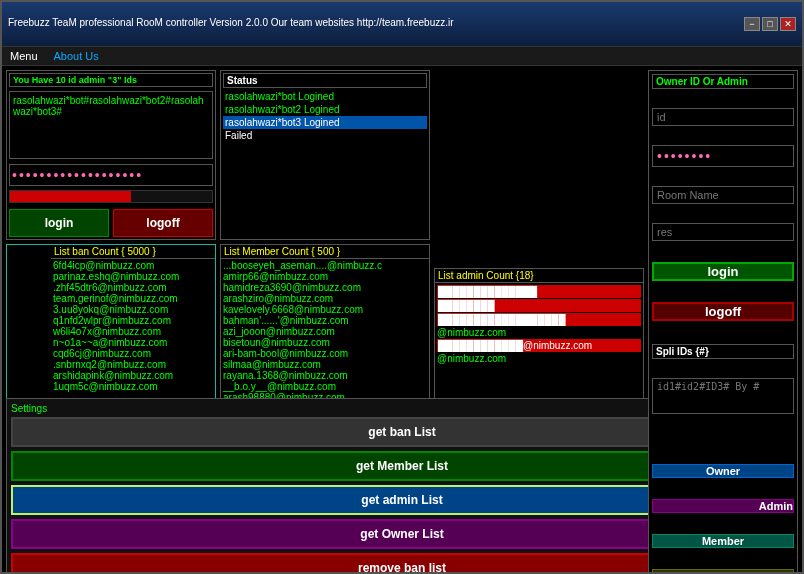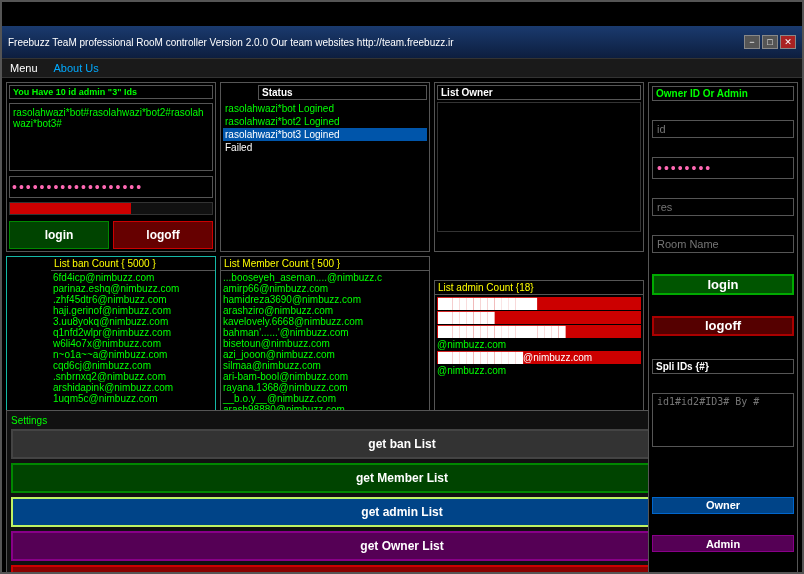--- a/index.html
+++ b/index.html
@@ -9,27 +9,26 @@
       font-family: 'Tahoma', 'Arial', sans-serif;
       font-size: 11px;
       width: 804px;
       height: 574px;
       overflow: hidden;
       border: 2px solid #555;
     }
     .title-bar {
       background: linear-gradient(to bottom, #1a3a6e, #0d1e3e);
       color: #fff;
-      padding: 9px 6px;
-      display: flex;
-      align-items: center;
+      padding: 15px 6px;
+      display: flex;
+      align-items: flex-start;
       justify-content: space-between;
       font-size: 11px;
       border-bottom: 1px solid #333;
-      margin-top: 24px;
     }
     .title-bar-controls { display: flex; gap: 2px; }
     .title-bar-btn {
       background: #555;
       color: #fff;
       border: 1px solid #888;
       width: 16px;
       height: 14px;
       font-size: 9px;
       cursor: pointer;
@@ -209,20 +208,21 @@
     .btn-admin {
       background: #550055;
       border: 1px solid #880088;
       color: #fff;
       width: 100%;
       height: 26px;
       cursor: pointer;
       font-size: 11px;
       font-weight: bold;
       margin-top: 2px;
+      text-align: right;
     }
     .btn-member {
       background: #005544;
       border: 1px solid #008866;
       color: #fff;
       width: 100%;
       height: 26px;
       cursor: pointer;
       font-size: 11px;
       font-weight: bold;
@@ -337,83 +337,80 @@
     <div style="height:14px;background:#111;border:1px solid #333;margin-top:2px;">
       <div style="height:100%;background:#cc0000;width:60%;"></div>
     </div>
     <div class="login-buttons">
       <button class="btn-login">login</button>
       <button class="btn-logoff">logoff</button>
     </div>
   </div>
 
   <div class="panel" style="grid-column:2;grid-row:1;">
-    <div class="panel-title panel-title-white" style="border:1px solid #555;padding:1px 3px;margin-left:35px;">Status</div>
+    <div class="panel-title panel-title-white" style="border:1px solid #555;padding:1px 3px;">Status</div>
     <ul class="status-list scrollable">
       <li class="status-item">rasolahwazi*bot   Logined</li>
       <li class="status-item">rasolahwazi*bot2  Logined</li>
       <li class="status-item selected">rasolahwazi*bot3  Logined</li>
       <li class="status-item failed">  Failed</li>
     </ul>
   </div>
 
-  <div class="panel" style="grid-column:3;grid-row:1;">
-    <div class="panel-title panel-title-white" style="border:1px solid #555;padding:1px 3px;">List Owner</div>
-    <div class="list-owner-content" style="height:130px;background:#000;border:1px solid #333;"></div>
-  </div>
 
   <div class="panel owner-admin-panel" style="grid-column:4;grid-row:1/4;display:flex;flex-direction:column;gap:19px;padding:3px;">
     <div class="owner-admin-title">Owner ID Or Admin</div>
     <input class="owner-input" type="text" placeholder="id" style="">
     <input class="owner-input pink" type="password" style="color: rgb(255, 105, 180); font-size: 14px;" value="♥♥♥♥♥♥♥♥" placeholder="♥♥♥♥♥♥♥♥">
+    <input class="owner-input" type="text" placeholder="Room Name" style="">
     <input class="owner-input" type="text" placeholder="res" style="">
-    <input class="owner-input" type="text" placeholder="Room Name" style="">
     <button class="btn-green-lg">login</button>
     <button class="btn-dark-red-lg">logoff</button>
     <div class="split-ids-title">Spli IDs {#}</div>
     <textarea class="split-ids-input scrollable" placeholder="id1#id2#ID3# By #" style=""></textarea>
     <div style="flex:1;min-height:10px;"></div>
     <button class="btn-owner">Owner</button>
     <button class="btn-admin">Admin</button>
+    <button class="btn-member">Member</button>
     <button class="btn-none">None</button>
   </div>
 
   <div class="bottom-panels" style="grid-column:1/4;grid-row:2/4;display:grid;grid-template-columns:1fr 1fr 1fr;gap:4px;">
 
     <div class="list-panel" style="display:flex;flex-direction:column;border:1px solid #14b8a6;padding-left:44px;">
       <div class="list-panel-title">List ban Count { 5000 }</div>
       <div class="list-content scrollable" style="flex:1;">
         <div>6fd4icp@nimbuzz.com</div>
         <div>parinaz.eshq@nimbuzz.com</div>
         <div>.zhf45dtr6@nimbuzz.com</div>
-        <div>haji.gerinof@nimbuzz.com</div>
+        <div>team.gerinof@nimbuzz.com</div>
         <div>3.uu8yokq@nimbuzz.com</div>
         <div>q1nfd2wlpr@nimbuzz.com</div>
         <div>w6li4o7x@nimbuzz.com</div>
         <div>n~o1a~~a@nimbuzz.com</div>
         <div>cqd6cj@nimbuzz.com</div>
         <div>.snbrnxq2@nimbuzz.com</div>
         <div>arshidapink@nimbuzz.com</div>
         <div>1uqm5c@nimbuzz.com</div>
       </div>
     </div>
 
     <div class="list-panel" style="display:flex;flex-direction:column;border:1px solid #555;">
       <div class="list-panel-title">List Member Count { 500 }</div>
       <div class="list-content scrollable" style="flex:1;">
         <div>...booseyeh_aseman....@nimbuzz.c</div>
         <div>amirp66@nimbuzz.com</div>
         <div>hamidreza3690@nimbuzz.com</div>
         <div>arashziro@nimbuzz.com</div>
         <div>kavelovely.6668@nimbuzz.com</div>
         <div>bahman'......'@nimbuzz.com</div>
+        <div>azi_jooon@nimbuzz.com</div>
         <div>bisetoun@nimbuzz.com</div>
-        <div>azi_jooon@nimbuzz.com</div>
+        <div>ari-bam-bool@nimbuzz.com</div>
         <div>silmaa@nimbuzz.com</div>
-        <div>ari-bam-bool@nimbuzz.com</div>
         <div>rayana.1368@nimbuzz.com</div>
         <div>__b.o.y__@nimbuzz.com</div>
         <div>arash98880@nimbuzz.com</div>
       </div>
     </div>
 
     <div class="list-panel" style="display:flex;flex-direction:column;border:1px solid #555;margin-top:24px;">
       <div class="list-panel-title">List admin Count {18}</div>
       <div class="list-content scrollable" style="flex:1;">
         <div class="list-item-red" style="background:#cc0000;color:#fff;margin:1px 0;padding:1px;">██████████████</div>

